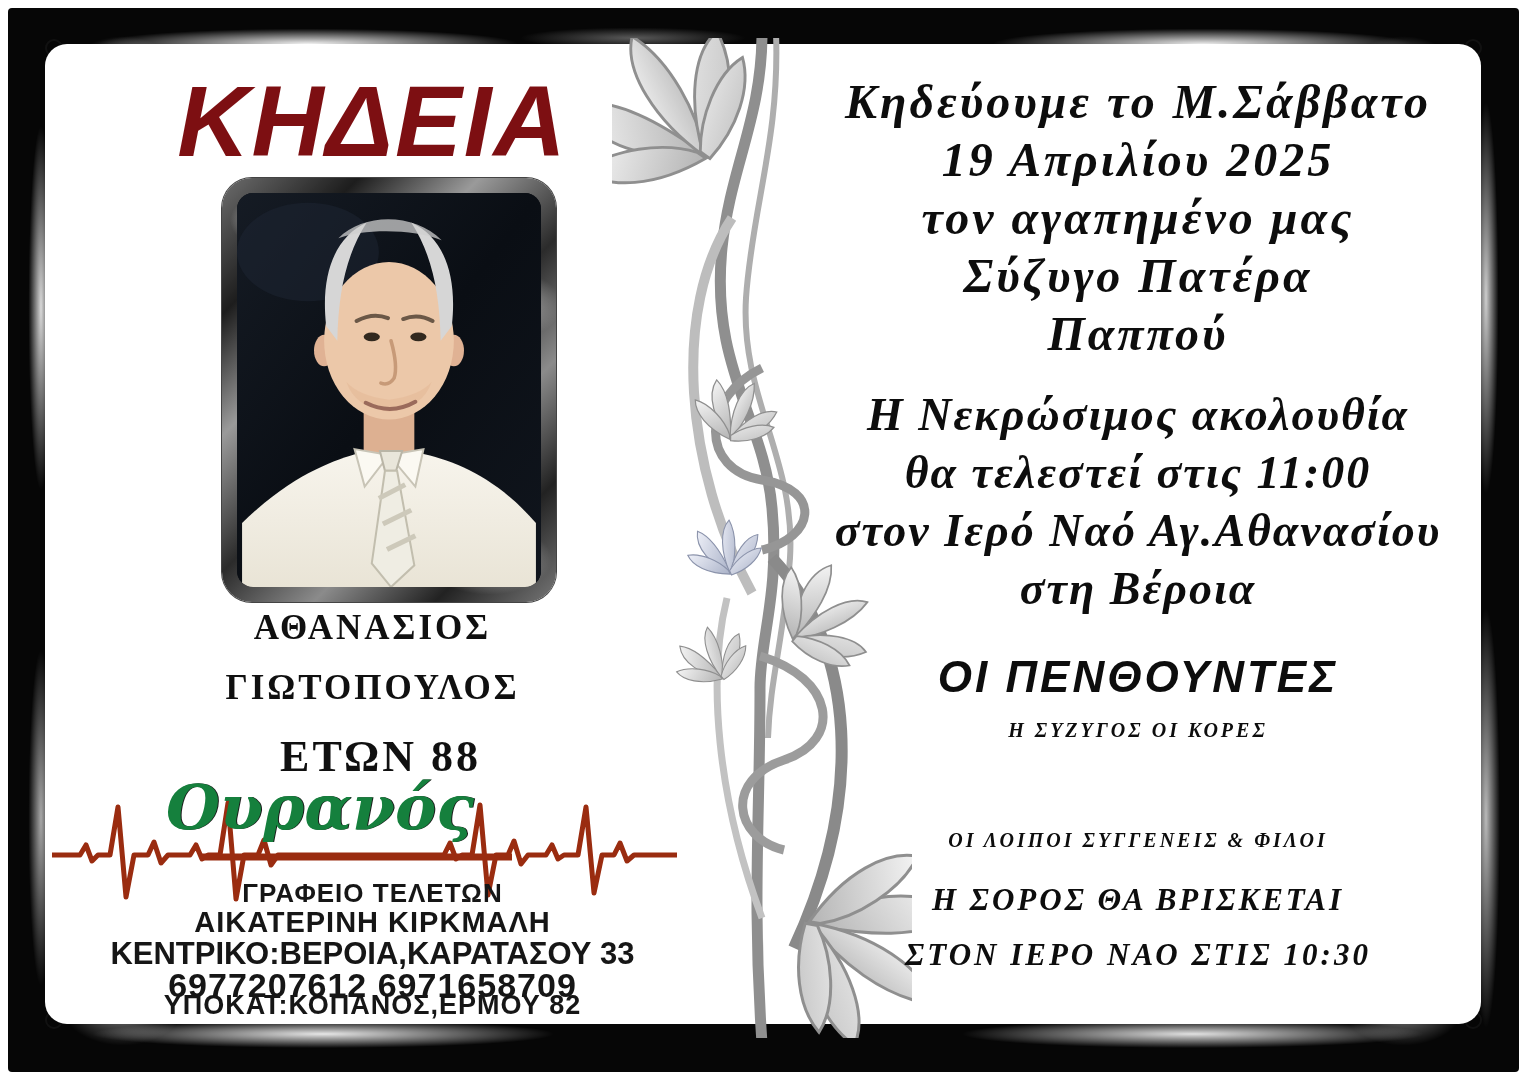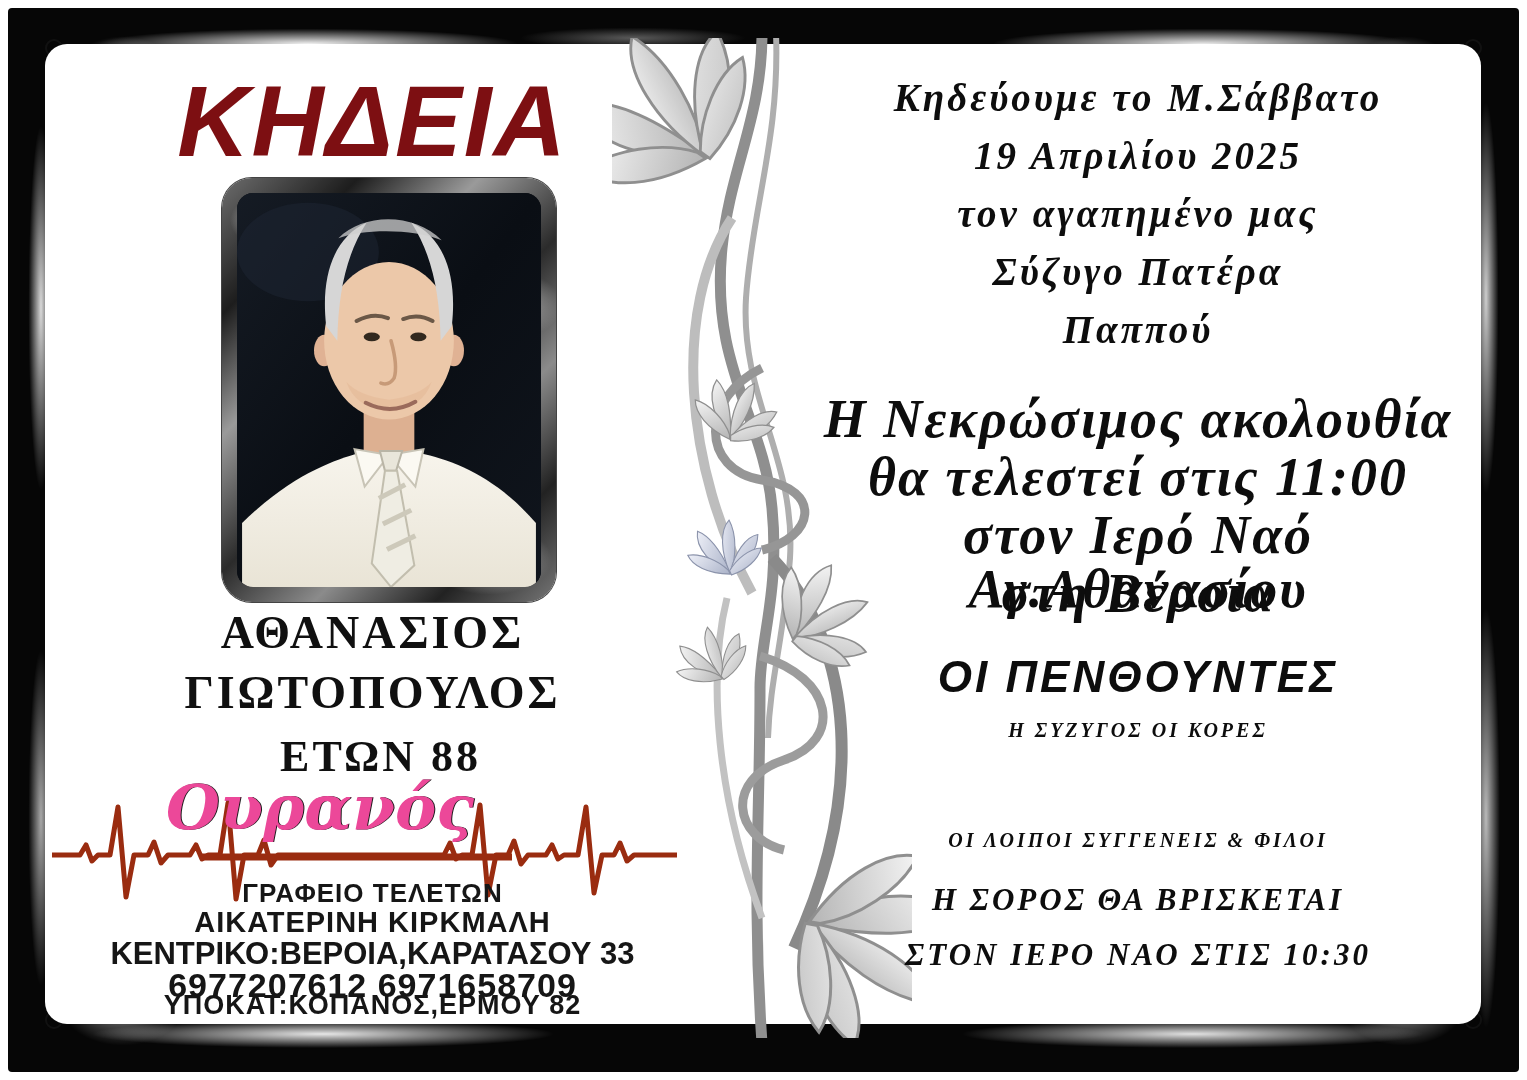--- a/index.html
+++ b/index.html
@@ -41,47 +41,47 @@
            radial-gradient(60px 40px at 15% 10%, rgba(255,255,255,.8), transparent 70%),
            radial-gradient(80px 50px at 85% 30%, rgba(255,255,255,.6), transparent 70%),
            radial-gradient(70px 45px at 20% 75%, rgba(255,255,255,.55), transparent 70%),
            radial-gradient(90px 50px at 80% 90%, rgba(255,255,255,.6), transparent 70%),
            linear-gradient(135deg,#6d6d6d 0%,#1d1d1d 18%,#9a9a9a 34%,#2b2b2b 52%,#8b8b8b 68%,#222 84%,#777 100%);
          box-shadow:0 0 0 1px #444;}
   .photo{position:absolute;left:15px;top:15px;right:15px;bottom:15px;
          border-radius:16px;overflow:hidden;background:#0c1016;}
   .photo svg{display:block;width:100%;height:100%;}
   .name{position:absolute;left:50px;width:645px;text-align:center;color:#101010;
-        font-weight:700;font-size:46px;line-height:1;letter-spacing:3px;}
+        font-weight:700;font-size:35px;line-height:1;letter-spacing:3px;}
   .name.l1{top:610px}.name.l2{top:670px}
   .age{position:absolute;left:68px;top:735px;width:625px;text-align:center;
        font-weight:700;font-size:44px;letter-spacing:3px;color:#101010;line-height:1;}
   .ekg{position:absolute;left:52px;top:795px;width:625px;height:110px;}
   .brand{position:absolute;left:150px;top:774px;width:340px;text-align:center;
          font-family:"DejaVu Serif", serif;font-style:italic;font-weight:700;
-         font-size:62px;line-height:1.1;color:#ec4899;
+         font-size:62px;line-height:1.1;color:#15803d;
          text-shadow:1px 0 0 #1b1b1b;}
   .fh{position:absolute;left:60px;width:625px;text-align:center;color:#161616;
       font-family:"Liberation Sans", sans-serif;font-weight:700;line-height:1;}
   .fh.f1{top:880px;font-size:26px;letter-spacing:1px;}
   .fh.f2{top:908px;font-size:29px;letter-spacing:1px;}
   .fh.f3{top:938px;font-size:31px;}
   .fh.f4{top:968px;font-size:34px;letter-spacing:1px;}
   .fh.f5{top:992px;font-size:27px;letter-spacing:1px;}
 
   
   .ornament{position:absolute;left:612px;top:38px;width:300px;height:1000px;}
 
   
   .rcol{position:absolute;left:800px;top:0;width:676px;height:1080px;}
   .rline{position:absolute;left:0;width:676px;text-align:center;color:#0d0d0d;
          font-weight:700;font-style:italic;line-height:1;}
-  .ann{font-size:39px;letter-spacing:3px;}
+  .ann{font-size:48px;letter-spacing:3px;}
   .a1{top:78px}.a2{top:136px}.a3{top:194px}.a4{top:252px}.a5{top:310px}
-  .svc{font-size:54px;letter-spacing:2px;}
+  .svc{font-size:46px;letter-spacing:2px;}
   .s1{top:392px}.s2{top:450px}.s3{top:508px}.s4{top:566px}
   .mhead{top:655px;font-family:"Liberation Sans", sans-serif;font-size:44px;
          letter-spacing:3px;}
   .mourn{font-size:20px;letter-spacing:3px;}
   .m1{top:720px}.m2{top:775px}.m3{top:830px}
   .cof{font-size:31px;letter-spacing:3px;}
   .c1{top:884px}.c2{top:939px}
 </style>
 </head>
 <body>

